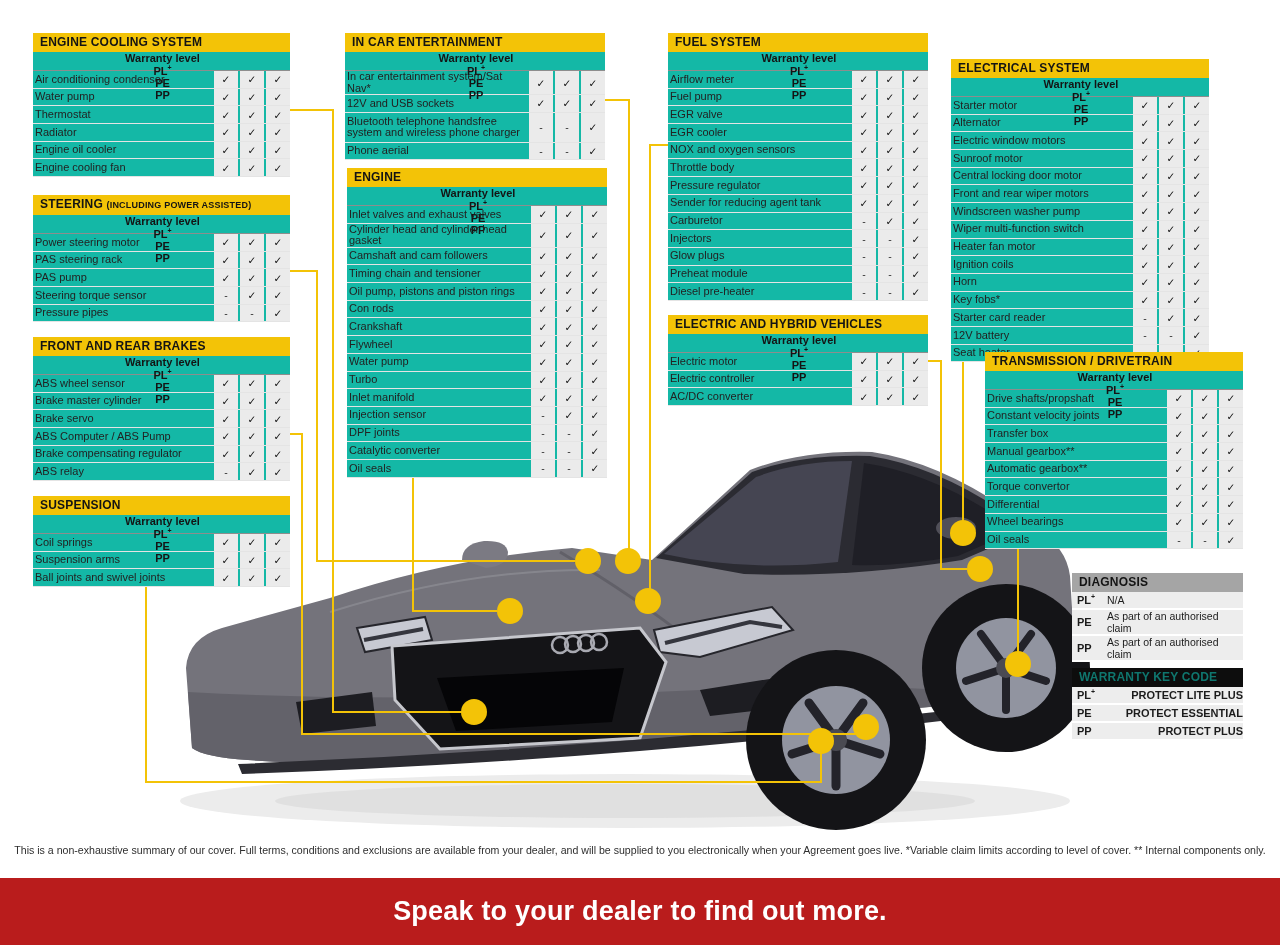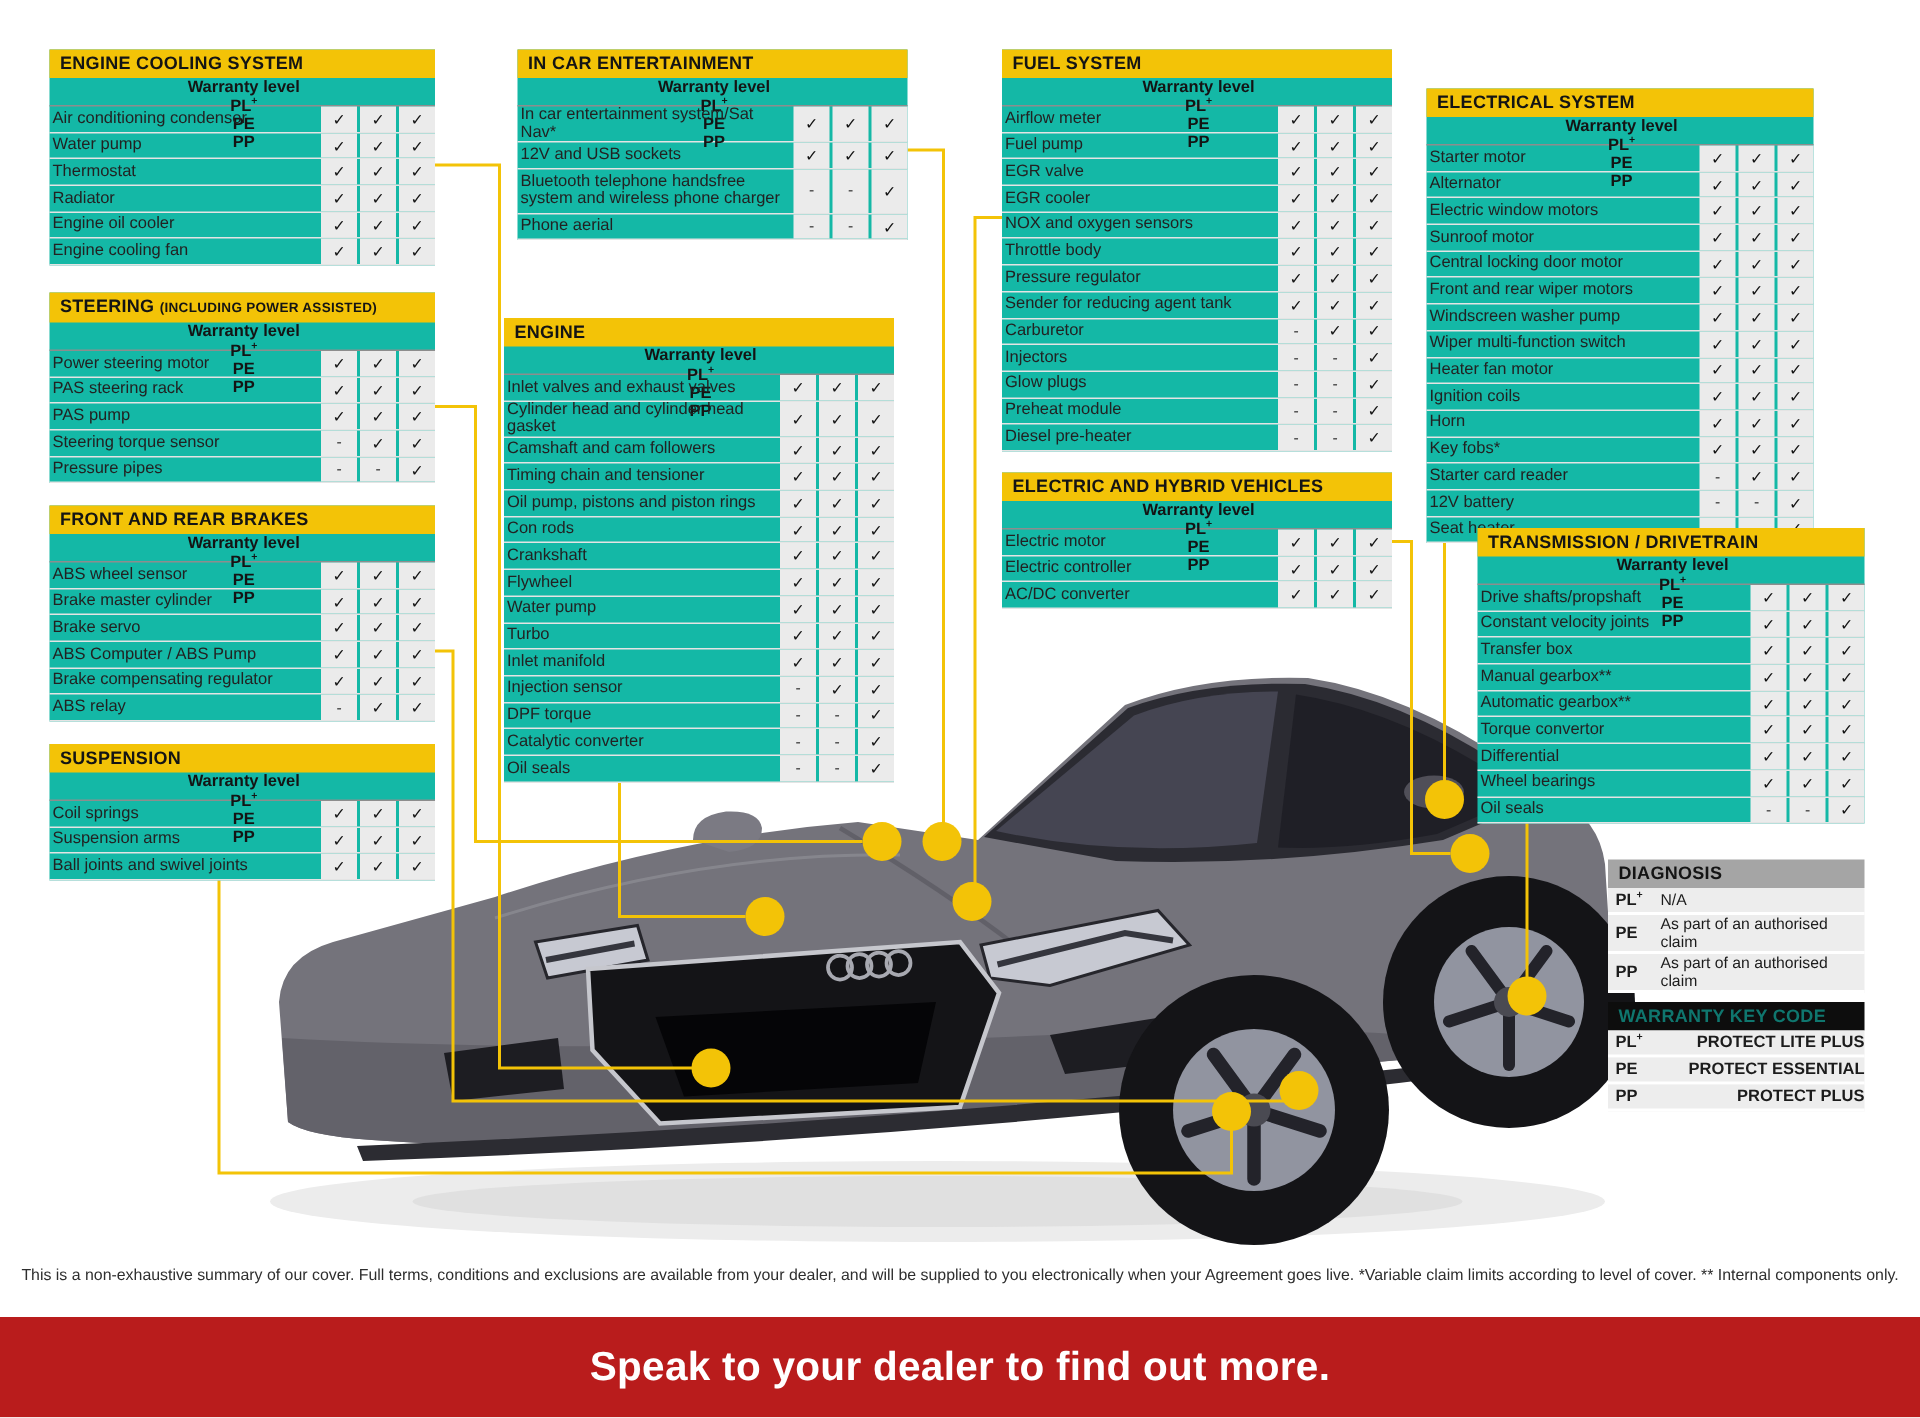--- a/index.html
+++ b/index.html
@@ -306,21 +306,21 @@
         <span class="t-cell dash">-</span>
         <span class="t-cell chk">✓</span>
       </div>
       <div class="t-row">
         <span class="t-label">Phone aerial</span>
         <span class="t-cell dash">-</span>
         <span class="t-cell dash">-</span>
         <span class="t-cell chk">✓</span>
       </div>
     </div>
-  <div class="wtable" style="left:336px;top:168px;width:260px;margin-top:44px;">
+  <div class="wtable" style="left:347px;top:168px;width:260px;">
       <div class="t-head">ENGINE</div>
       <div class="t-cols">
         <span class="t-col-label">Warranty level</span>
         <span class="t-mark-h"><span>PL<sup>+</sup></span></span>
         <span class="t-mark-h"><span>PE</span></span>
         <span class="t-mark-h"><span>PP</span></span>
       </div>
       <div class="t-row">
         <span class="t-label">Inlet valves and exhaust valves</span>
         <span class="t-cell chk">✓</span>
@@ -387,21 +387,21 @@
         <span class="t-cell chk">✓</span>
         <span class="t-cell chk">✓</span>
       </div>
       <div class="t-row">
         <span class="t-label">Injection sensor</span>
         <span class="t-cell dash">-</span>
         <span class="t-cell chk">✓</span>
         <span class="t-cell chk">✓</span>
       </div>
       <div class="t-row">
-        <span class="t-label">DPF torque</span>
+        <span class="t-label">DPF joints</span>
         <span class="t-cell dash">-</span>
         <span class="t-cell dash">-</span>
         <span class="t-cell chk">✓</span>
       </div>
       <div class="t-row">
         <span class="t-label">Catalytic converter</span>
         <span class="t-cell dash">-</span>
         <span class="t-cell dash">-</span>
         <span class="t-cell chk">✓</span>
       </div>

